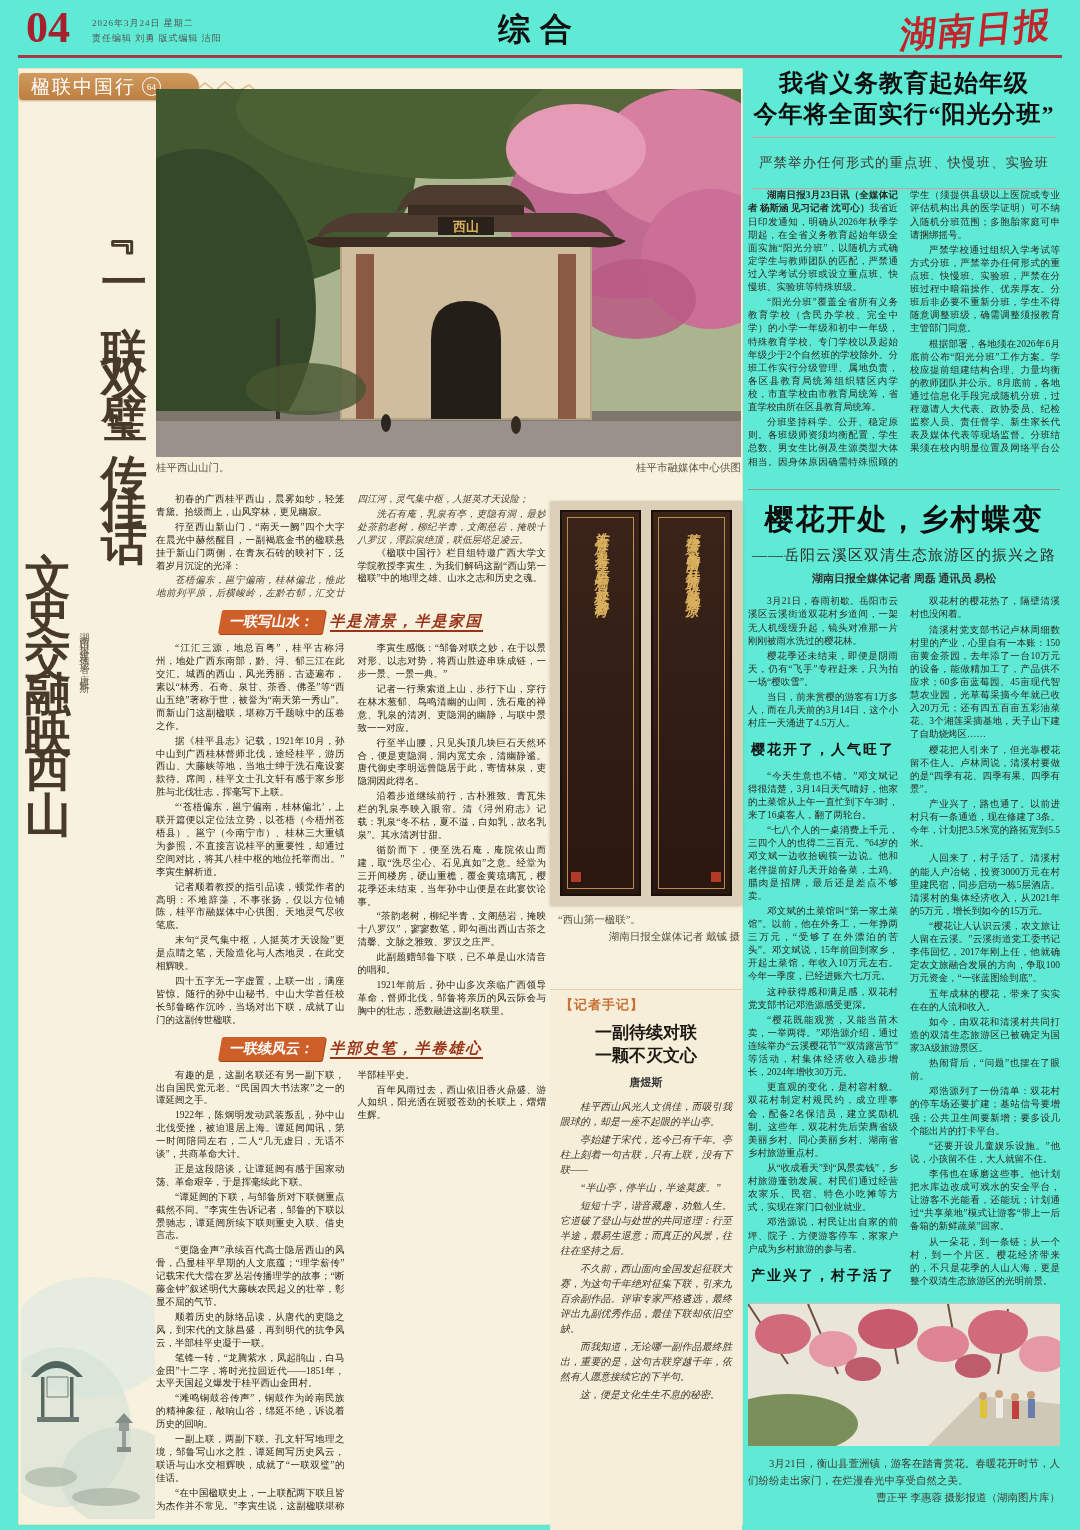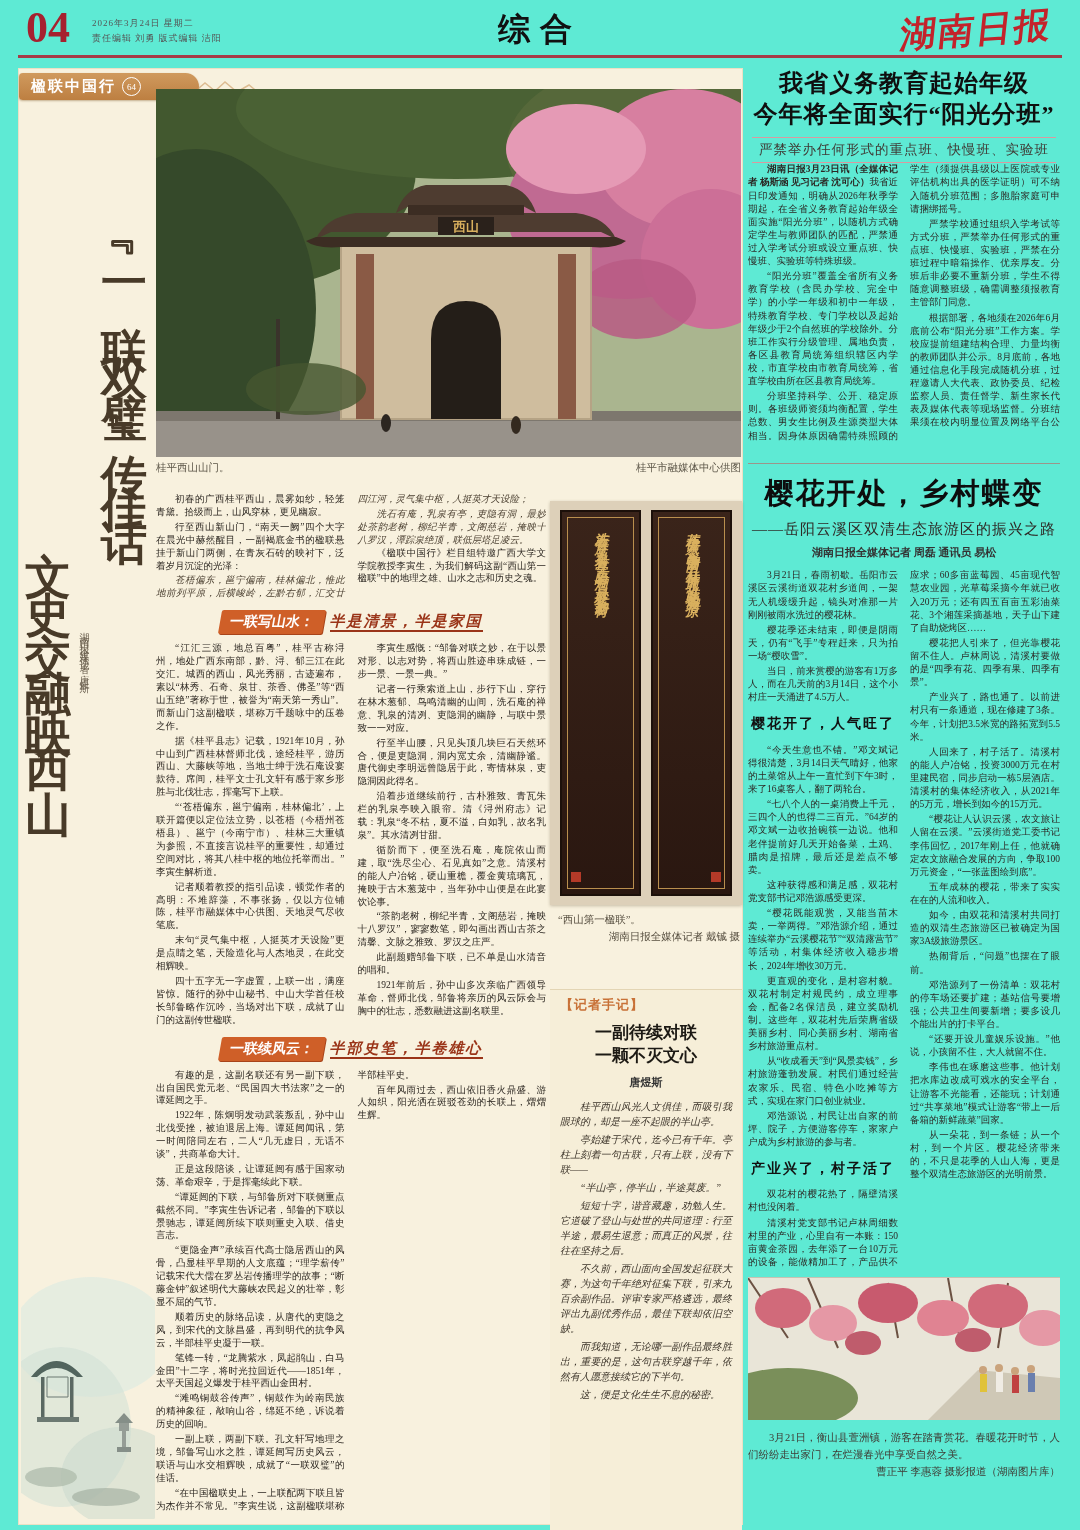--- a/index.html
+++ b/index.html
@@ -11,21 +11,21 @@
   .pageno{position:absolute;left:26px;top:6px;font-size:44px;font-weight:700;color:#a6212f;line-height:1;}
   .dateblk{position:absolute;left:92px;top:16px;font-size:9px;color:#555;line-height:1.7;letter-spacing:1px;}
   .secttl{position:absolute;left:0;right:0;top:8px;text-align:center;font-size:32px;font-weight:700;letter-spacing:10px;color:#111;}
   .masthead{position:absolute;right:28px;top:6px;font-size:36px;font-weight:900;color:#c3232b;
             transform:rotate(-4deg) skewX(-10deg);letter-spacing:2px;}
   
   .feature-panel{position:absolute;left:18px;top:68px;width:723px;height:1455px;background:#f8f1de;border:1px solid #ece0c4;}
   .badge{position:absolute;left:0px;top:4px;width:168px;height:27px;background:linear-gradient(#d09a5e,#bd7f41);
          border-radius:4px 14px 14px 4px;color:#fff;display:flex;align-items:center;padding-left:12px;gap:6px;
          box-shadow:0 1px 2px rgba(120,80,30,.4);}
-  .badge-label{font-weight:700;font-size:15px;letter-spacing:2px;text-align:right;}
+  .badge-label{font-weight:400;font-size:19px;letter-spacing:2px;text-align:right;}
   .badge-issue{width:17px;height:17px;border:1.4px solid #fff;border-radius:50%;font-size:9px;display:flex;align-items:center;justify-content:center;}
   .badge-deco{position:absolute;left:172px;top:10px;opacity:.55;}
   
   .rail-title{position:absolute;left:6px;top:155px;height:1180px;writing-mode:vertical-rl;}
   .t1{font-size:46px;font-weight:700;color:#483a28;letter-spacing:32px;line-height:1;padding-top:2px;margin-left:10px;}
   .t-byline{font-size:10px;color:#6a5f4e;letter-spacing:4px;padding-top:400px;margin:0 8px 0 6px;}
   .t2{font-size:46px;font-weight:700;color:#483a28;letter-spacing:40px;line-height:1;padding-top:290px;}
   .rail-art{position:absolute;left:2px;top:1158px;width:134px;height:292px;opacity:.9;}
   
   .photo-main{position:absolute;left:137px;top:20px;width:585px;height:368px;background:#8fa07e;overflow:hidden;}
@@ -56,21 +56,21 @@
   .notes{position:absolute;left:531px;top:920px;width:192px;height:600px;background:#f6eed8;
          border-top:1px solid #e3d5b4;padding:6px 10px;box-sizing:border-box;overflow:hidden;}
   .notes-kicker{color:#c87137;font-weight:700;font-size:13px;letter-spacing:1px;}
   .notes-title{text-align:center;font-weight:700;font-size:17px;line-height:1.35;margin-top:8px;color:#1c1914;}
   .notes-author{text-align:center;font-weight:700;font-size:11px;margin:7px 0 9px;color:#333;}
   .notes-paras p{margin:0 0 3px;text-indent:2em;text-align:justify;font-style:italic;
                  font-size:10px;line-height:1.5;color:#3c342a;}
   
   .rightcol{position:absolute;left:748px;top:68px;width:312px;}
   .a1-h1{ text-align:center;font-weight:700;font-size:24px;line-height:1.3;color:#0f0f0f;letter-spacing:1px;}
-  .a1-sub{margin:7px 4px 0;padding:3px 0;border-top:1px solid #d89aa0;border-bottom:1px solid #d89aa0;
+  .a1-sub{margin:7px 4px 0;padding:16px 0;border-top:1px solid #d89aa0;border-bottom:1px solid #d89aa0;
           text-align:center;font-size:13.5px;color:#3f3a35;letter-spacing:1px;}
   .a1-body{height:288px;overflow:hidden;column-count:2;column-gap:12px;column-fill:auto;
            font-size:9.5px;line-height:1.38;color:#2b2824;}
   .a1-body p{margin:0 0 2px;text-indent:2em;text-align:justify;}
   .col-divider{height:1px;background:#9c958a;margin:12px 0 10px;}
   .a2-h1{text-align:center;font-weight:700;font-size:29px;letter-spacing:2px;color:#0d0d0d;}
   .a2-sub{text-align:center;font-size:15px;color:#2e2b27;margin-top:6px;letter-spacing:1px;}
   .a2-by{text-align:center;font-size:11px;font-weight:700;color:#333;margin-top:6px;}
   .a2-body{margin-top:9px;height:700px;overflow:hidden;column-count:2;column-gap:12px;column-fill:auto;
            font-size:9.5px;line-height:1.38;color:#2b2824;}
@@ -183,21 +183,21 @@
           <p>“江汇三源，地总百粤”，桂平古称浔州，地处广西东南部，黔、浔、郁三江在此交汇。城西的西山，风光秀丽，古迹遍布，素以“林秀、石奇、泉甘、茶香、佛圣”等“西山五绝”著称于世，被誉为“南天第一秀山”。而新山门这副楹联，堪称万千题咏中的压卷之作。</p>
           <p>据《桂平县志》记载，1921年10月，孙中山到广西桂林督师北伐，途经桂平，游历西山、大藤峡等地，当地士绅于洗石庵设宴款待。席间，桂平文士孔文轩有感于家乡形胜与北伐壮志，挥毫写下上联。</p>
           <p>“‘苍梧偏东，邕宁偏南，桂林偏北’，上联开篇便以定位法立势，以苍梧（今梧州苍梧县）、邕宁（今南宁市）、桂林三大重镇为参照，不直接言说桂平的重要性，却通过空间对比，将其八桂中枢的地位托举而出。”李寅生解析道。</p>
           <p>记者顺着教授的指引品读，顿觉作者的高明：不堆辞藻，不事张扬，仅以方位铺陈，桂平市融媒体中心供图、天地灵气尽收笔底。</p>
           <p>末句“灵气集中枢，人挺英才天设险”更是点睛之笔，天险造化与人杰地灵，在此交相辉映。</p>
           <p>四十五字无一字虚置，上联一出，满座皆惊。随行的孙中山秘书、中山大学首任校长邹鲁略作沉吟，当场对出下联，成就了山门的这副传世楹联。</p>
           <p>李寅生感慨：“邹鲁对联之妙，在于以景对形、以志对势，将西山胜迹串珠成链，一步一景、一景一典。”</p>
           <p>记者一行乘索道上山，步行下山，穿行在林木葱郁、鸟鸣清幽的山间，洗石庵的禅意、乳泉的清冽、吏隐洞的幽静，与联中景致一一对应。</p>
           <p>行至半山腰，只见头顶几块巨石天然环合，便是吏隐洞，洞内宽丈余，清幽静谧。唐代御史李明远曾隐居于此，寄情林泉，吏隐洞因此得名。</p>
           <p>沿着步道继续前行，古朴雅致、青瓦朱栏的乳泉亭映入眼帘。清《浔州府志》记载：乳泉“冬不枯，夏不溢，白如乳，故名乳泉”。其水清冽甘甜。</p>
-          <p>循阶而下，便至洗石庵，庵院依山而建，取“洗尽尘心、石见真如”之意。清溪村的能人户冶铭，硬山重檐，覆金黄琉璃瓦，掩映于古木葱茏中，当年孙中山便是在此宴饮论事。</p>
+          <p>循阶而下，便至洗石庵，庵院依山而建，取“洗尽尘心、石见真如”之意。经堂为三开间楼房，硬山重檐，覆金黄琉璃瓦，樱花季还未结束，当年孙中山便是在此宴饮论事。</p>
           <p>“茶韵老树，柳纪半青，文阁慈岩，掩映十八罗汉”，寥寥数笔，即勾画出西山古茶之清馨、文脉之雅致、罗汉之庄严。</p>
           <p>此副题赠邹鲁下联，已不单是山水清音的唱和。</p>
           <p>1921年前后，孙中山多次亲临广西领导革命，督师北伐，邹鲁将亲历的风云际会与胸中的壮志，悉数融进这副名联里。</p>
         </div>
 
       <div class="ribbon">
         <span class="ribbon-tag">一联续风云：</span><span class="ribbon-title">半部史笔，半卷雄心</span>
       </div>
       <div>
           <p>有趣的是，这副名联还有另一副下联，出自国民党元老、“民国四大书法家”之一的谭延闿之手。</p>
@@ -278,20 +278,21 @@
       <div class="a2-body">
         <div>
             <p>3月21日，春雨初歇。岳阳市云溪区云溪街道双花村乡道间，一架无人机缓缓升起，镜头对准那一片刚刚被雨水洗过的樱花林。</p>
             <p>樱花季还未结束，即便是阴雨天，仍有“飞手”专程赶来，只为拍一场“樱吹雪”。</p>
             <p>当日，前来赏樱的游客有1万多人，而在几天前的3月14日，这个小村庄一天涌进了4.5万人。</p>
           </div>
         <div class="crosshead">樱花开了，人气旺了</div>
         <div>
             <p>“今天生意也不错。”邓文斌记得很清楚，3月14日天气晴好，他家的土菜馆从上午一直忙到下午3时，来了16桌客人，翻了两轮台。</p>
             <p>“七八个人的一桌消费上千元，三四个人的也得二三百元。”64岁的邓文斌一边收拾碗筷一边说。他和老伴提前好几天开始备菜，土鸡、腊肉是招牌，最后还是差点不够卖。</p>
+            <p>邓文斌的土菜馆叫“第一家土菜馆”。以前，他在外务工，一年挣两三万元，“受够了在外漂泊的苦头”。邓文斌说，15年前回到家乡，开起土菜馆，年收入10万元左右。今年一季度，已经进账六七万元。</p>
             <p>这种获得感和满足感，双花村党支部书记邓浩源感受更深。</p>
             <p>“樱花既能观赏，又能当苗木卖，一举两得。”邓浩源介绍，通过连续举办“云溪樱花节”“双清露营节”等活动，村集体经济收入稳步增长，2024年增收30万元。</p>
             <p>更直观的变化，是村容村貌。双花村制定村规民约，成立理事会，配备2名保洁员，建立奖励机制。这些年，双花村先后荣膺省级美丽乡村、同心美丽乡村、湖南省乡村旅游重点村。</p>
             <p>从“收成看天”到“风景卖钱”，乡村旅游蓬勃发展。村民们通过经营农家乐、民宿、特色小吃摊等方式，实现在家门口创业就业。</p>
             <p>邓浩源说，村民让出自家的前坪、院子，方便游客停车，家家户户成为乡村旅游的参与者。</p>
           </div>
         <div class="crosshead">产业兴了，村子活了</div>
         <div>
             <p>双花村的樱花热了，隔壁清溪村也没闲着。</p>
             <p>清溪村党支部书记卢林周细数村里的产业，心里自有一本账：150亩黄金茶园，去年添了一台10万元的设备，能做精加工了，产品供不应求；60多亩蓝莓园、45亩现代智慧农业园，光草莓采摘今年就已收入20万元；还有四五百亩五彩油菜花、3个湘莲采摘基地，天子山下建了自助烧烤区……</p>

